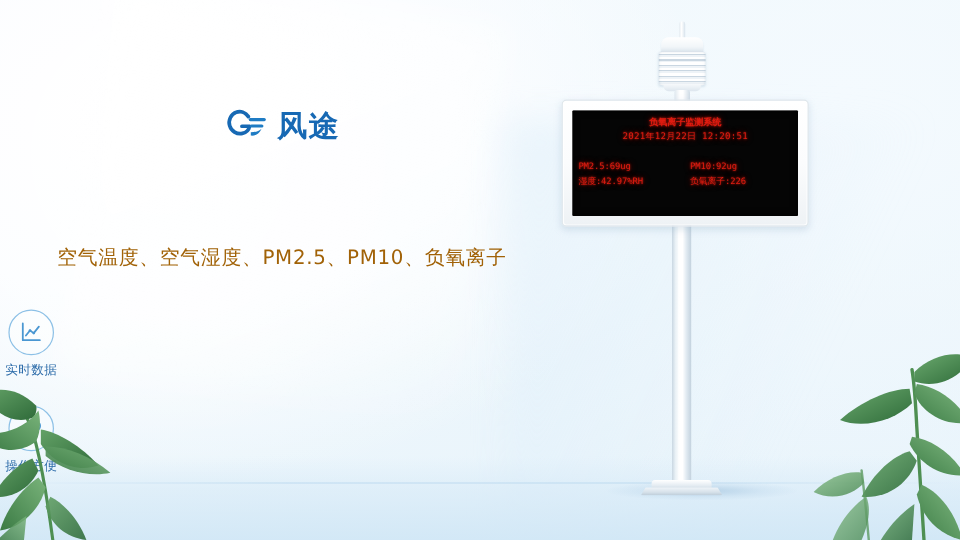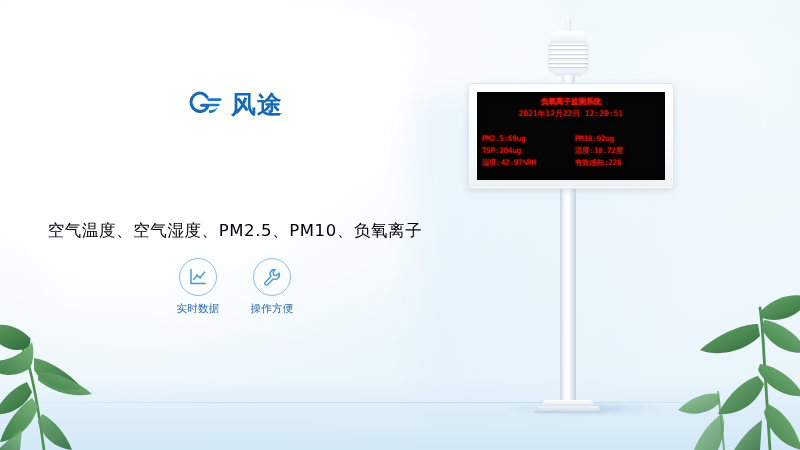--- a/index.html
+++ b/index.html
@@ -63,29 +63,29 @@
     text-align:center;
     font-size:41px; font-weight:700; letter-spacing:2px;
     font-family:"DejaVu Sans","Liberation Sans",sans-serif;
     background:linear-gradient(180deg,#2f8fd0 0%,#1163a8 55%,#0d5496 100%);
     -webkit-background-clip:text; background-clip:text;
     color:transparent;
     text-shadow:0 2px 0 rgba(255,255,255,.55);
   }
 
   .subtitle{
-    position:absolute; left:0; right:0; top:220px;
+    position:absolute; left:0; right:0; top:204px;
     text-align:center;
-    font-size:16.5px; color:#000000; letter-spacing:.6px;
+    font-size:16.5px; color:#a16207; letter-spacing:.6px;
     font-family:"DejaVu Sans","Liberation Sans",sans-serif;
   }
 
   .features{
     position:absolute; left:0; right:0; top:258px;
-    display:flex; justify-content:center; gap:22px;
+    display:flex; justify-content:center; gap:22px;flex-direction:column;
   }
   .feature{ width:52px; display:flex; flex-direction:column; align-items:center; gap:6px; }
   .feature-circle{
     width:38px; height:38px; border-radius:50%;
     border:1.3px solid #8cc0e6;
     display:flex; align-items:center; justify-content:center;
     background:rgba(255,255,255,.35);
   }
   .feature-circle svg{ display:block; }
   .feature-label{
@@ -259,26 +259,22 @@
     <div class="screen-wrap">
       <div class="screen">
         <div class="led led-title">负氧离子监测系统</div>
         <div class="led led-date">2021年12月22日 12:20:51</div>
         <div class="led-grid">
           <div class="led-row">
             <span class="led led-cell">PM2.5:69ug</span>
             <span class="led led-cell r">PM10:92ug</span>
           </div>
           <div class="led-row">
-            <span class="led led-cell">TSP:204ug</span>
-            <span class="led led-cell r">温度:10.72度</span>
-          </div>
-          <div class="led-row">
             <span class="led led-cell">湿度:42.97%RH</span>
-            <span class="led led-cell r">有效感知:226</span>
+            <span class="led led-cell r">负氧离子:226</span>
           </div>
         </div>
       </div>
     </div>
   </div>
 
   <div class="plant plant-left">
     <svg width="150" height="148" viewBox="0 0 150 148" xmlns="http://www.w3.org/2000/svg">
       <defs>
         <linearGradient id="lg1" x1="0" y1="0" x2="1" y2="1">

